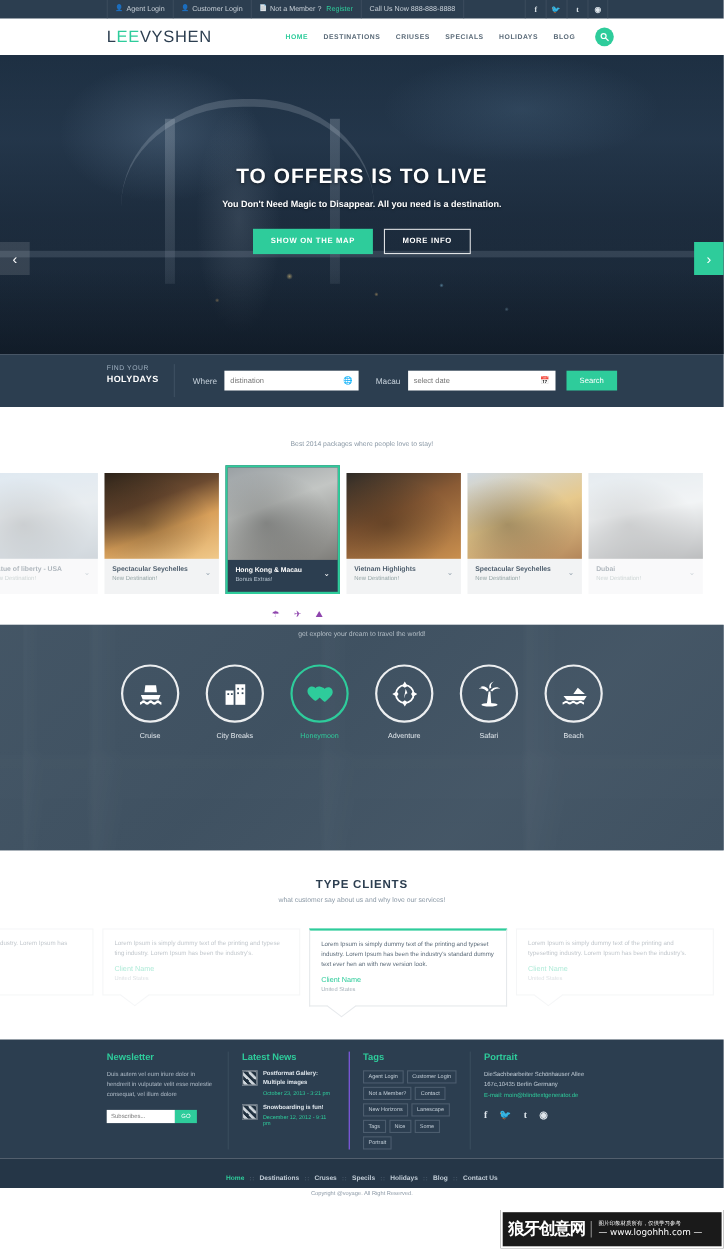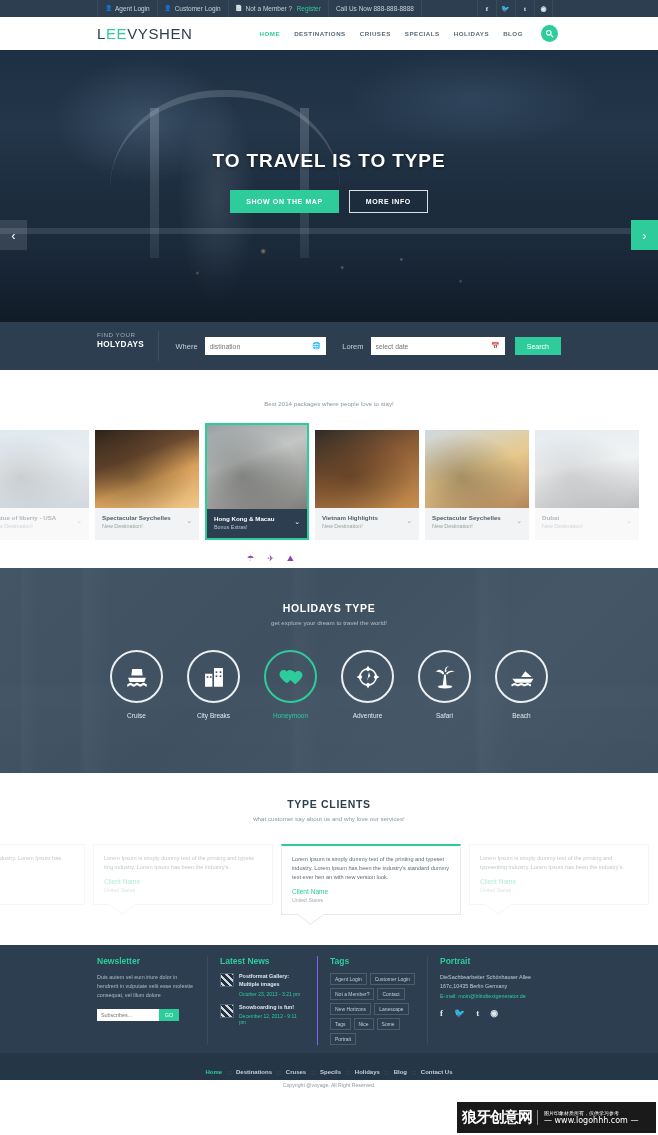--- a/index.html
+++ b/index.html
@@ -374,40 +374,41 @@
 </div>
 
 <div class="hero">
   <div class="bridge"></div>
   <div class="pylon-a"></div>
   <div class="pylon-b"></div>
   <div class="deck"></div>
   <div class="hero-arrow left">‹</div>
   <div class="hero-arrow right">›</div>
   <div class="hero-content">
-    <div class="hero-title">TO TRAVEL IS TO TYPE</div>
+    <div class="hero-title">TO OFFERS IS TO LIVE</div>
+    <div class="hero-sub">You Don't Need Magic to Disappear. All you need is a destination.</div>
     <div class="hero-btns">
       <button class="btn-map">SHOW ON THE MAP</button>
       <button class="btn-info">MORE INFO</button>
     </div>
   </div>
 </div>
 
 <div class="searchbar">
   <div class="sb-inner">
     <div class="find-holydays">
       <div class="fh-1">FIND YOUR</div>
       <div class="fh-2">HOLYDAYS</div>
     </div>
     <div class="sb-label">Where</div>
     <div class="sb-field where">
       <input type="text" placeholder="distination" style="">
       <span class="f-ico">🌐</span>
     </div>
-    <div class="sb-label">Lorem</div>
+    <div class="sb-label">Macau</div>
     <div class="sb-field when">
       <input type="text" placeholder="select date" style="">
       <span class="f-ico">📅</span>
     </div>
     <button class="sb-search">Search</button>
   </div>
 </div>
 
 <div class="sec-white">
   <div class="sec-sub">Best 2014 packages where people love to stay!</div>
@@ -476,21 +477,20 @@
 
     <div class="offer-dots">
       <span>☂</span>
       <span>✈</span>
       <span>⛰</span>
     </div>
   </div>
 </div>
 
 <div class="holidays">
-  <div class="sec-title">HOLIDAYS TYPE</div>
   <div class="sec-sub">get explore your dream to travel the world!</div>
   <div class="types">
 
     <div class="type">
       <div class="type-circ">
         <svg viewBox="0 0 32 32">
             <path d="M10 6h12l1 8H9l1-8zM5 17h22l-2 5H7l-2-5zM4 25c2 0 2-2 4-2s2 2 4 2 2-2 4-2 2 2 4 2 2-2 4-2 2 2 4 2v3c-2 0-2-2-4-2s-2 2-4 2-2-2-4-2-2 2-4 2-2-2-4-2-2 2-4 2v-3z"></path>
           </svg>
       </div>
       <div class="type-label">Cruise</div>

